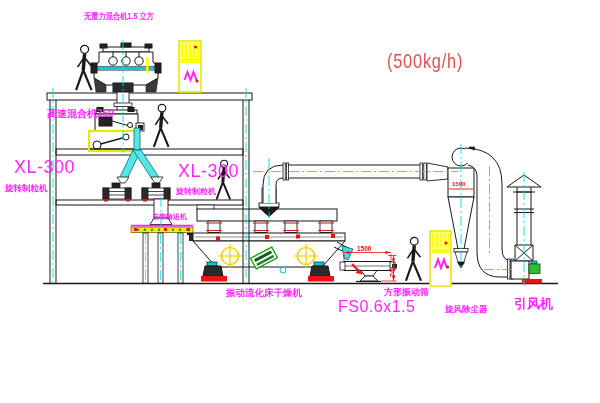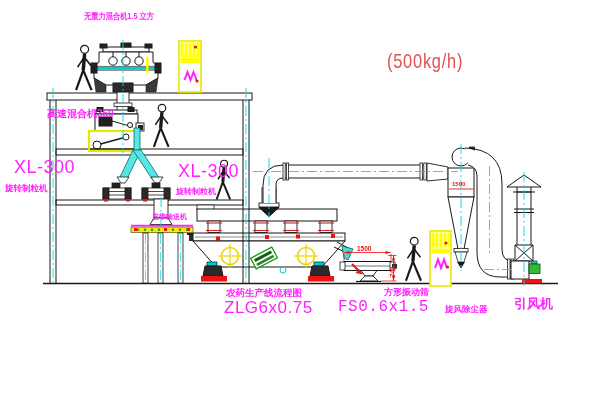--- a/index.html
+++ b/index.html
@@ -345,25 +345,24 @@
 <div class="lbl sm" style="left:47px;top:109px;font-size:10px;">高速混合机350</div>
 
 <div class="lbl mdl" style="left:14px;top:158px;font-size:18px;">XL-300</div>
 <div class="lbl sm" style="left:5px;top:184px;font-size:8.5px;">旋转制粒机</div>
 
 <div class="lbl mdl" style="left:178px;top:162px;font-size:18px;">XL-300</div>
 <div class="lbl sm" style="left:176px;top:188px;font-size:8px;">旋转制粒机</div>
 
 <div class="lbl sm" style="left:152px;top:213px;font-size:7px;">皮带输送机</div>
 
-<div class="lbl sm" style="left:226px;top:288px;font-size:9.5px;">农药生产线流程图</div>
-<div class="lbl mdl" style="left:224px;top:299px;font-size:17px;">ZLG6x0.75</div>
+<div class="lbl sm" style="left:226px;top:288px;font-size:9.5px;">振动流化床干燥机</div>
 
 <div class="lbl sm" style="left:340px;top:288px;font-size:9px;margin-left:44px;">方形振动筛</div>
-<div class="lbl mdl" style="left:338px;top:299px;font-size:16px;font-family:Liberation Mono, monospace;">FS0.6x1.5</div>
+<div class="lbl mdl" style="left:338px;top:299px;font-size:16px;">FS0.6x1.5</div>
 
 <div class="lbl sm" style="left:445px;top:297px;font-size:8.5px;margin-top:8px;">旋风除尘器</div>
 <div class="lbl sm" style="left:514px;top:297px;font-size:13px;">引风机</div>
 
 <div class="dim" style="left:452px;top:181px;font-size:6px;">1500</div>
 <div class="dim" style="left:357px;top:245.5px;font-size:6.5px;">1500</div>
 <div class="dim" style="left:390px;top:277px;font-size:6.5px;transform:rotate(-90deg);transform-origin:0 0;">741</div>
 </div>
 
 </body></html>

